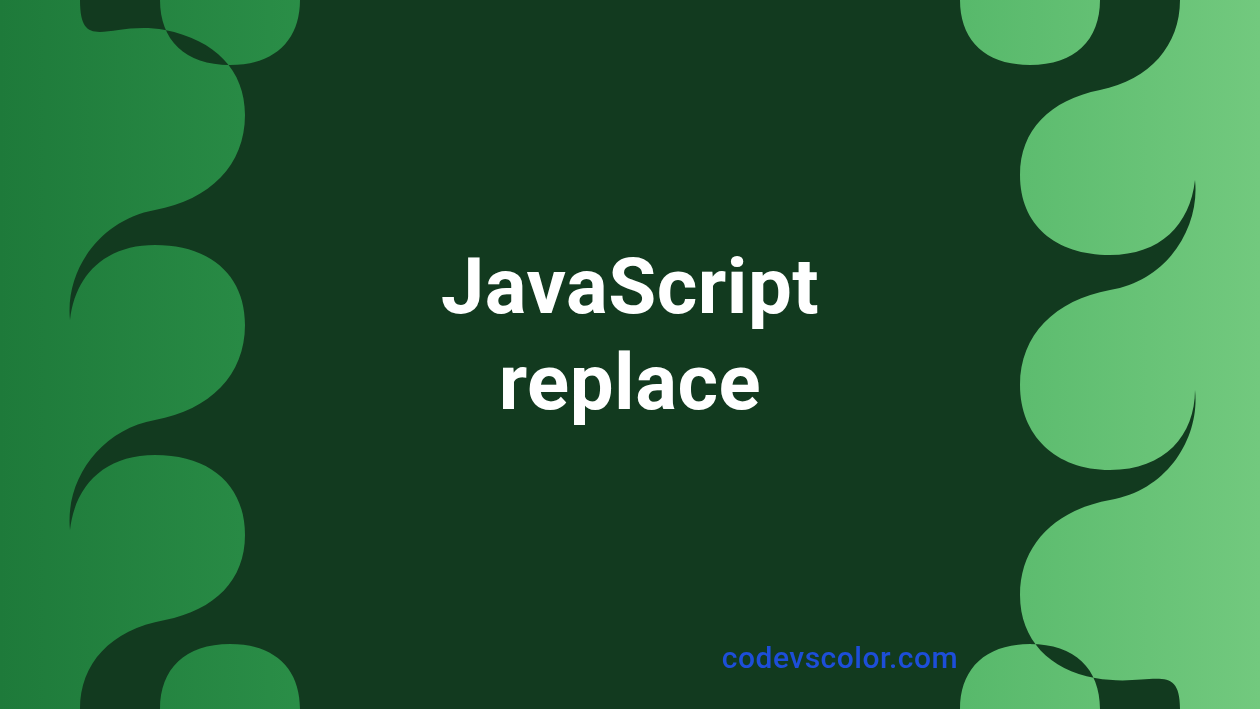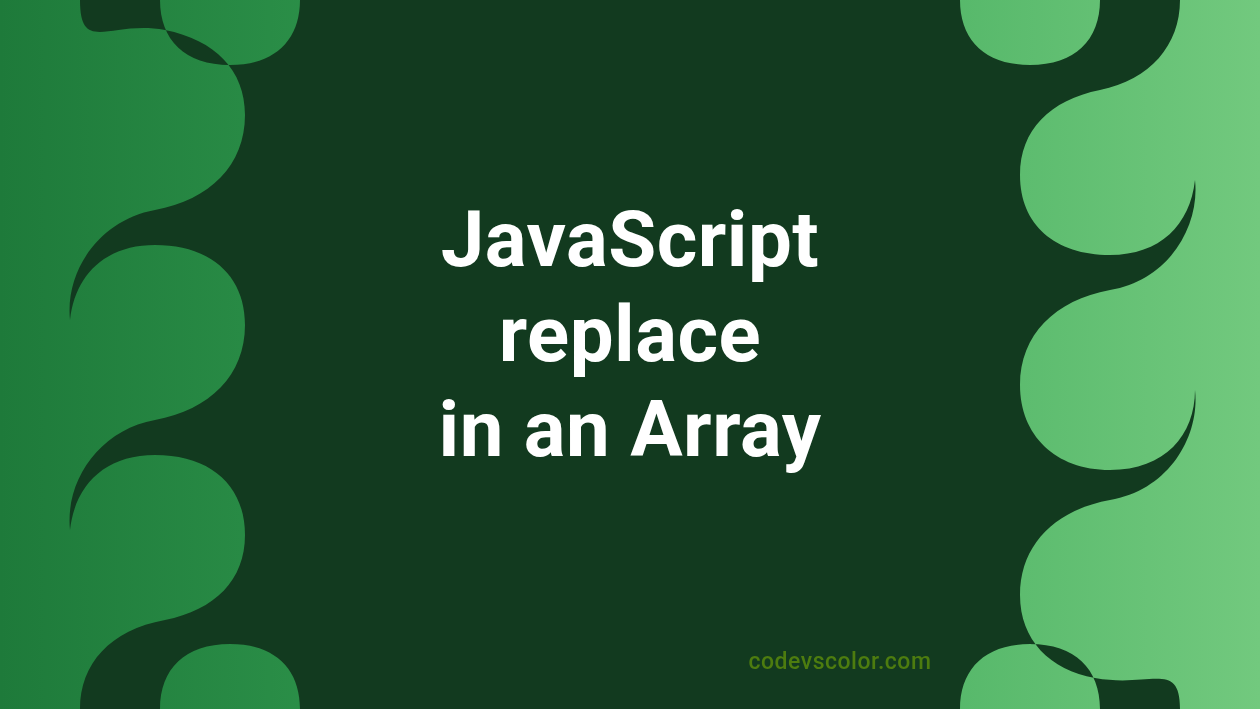--- a/index.html
+++ b/index.html
@@ -40,22 +40,22 @@
     text-align: center;
     letter-spacing: 0.5px;
   }
   .credit {
     position: absolute;
     bottom: 34px;
     right: 0;
     left: 0;
     text-align: center;
     padding-left: 420px;
-    color: #4d7c0f;
-    font-size: 23px;
+    color: #1d4ed8;
+    font-size: 30px;
     font-weight: 500;
     letter-spacing: 0.5px;
   }
 </style>
 </head>
 <body>
 
 <div class="bg-gradient"></div>
 
 <div class="blob-layer">
@@ -199,17 +199,16 @@
       C 275 65 300 40 300 0
       Z
     "></path>
   </svg>
 </div>
 
 <div class="title-wrap">
   <div class="title">
     <div>JavaScript</div>
     <div>replace</div>
-    <div>in an Array</div>
   </div>
 </div>
 
 <div class="credit">codevscolor.com</div>
 
 </body></html>

